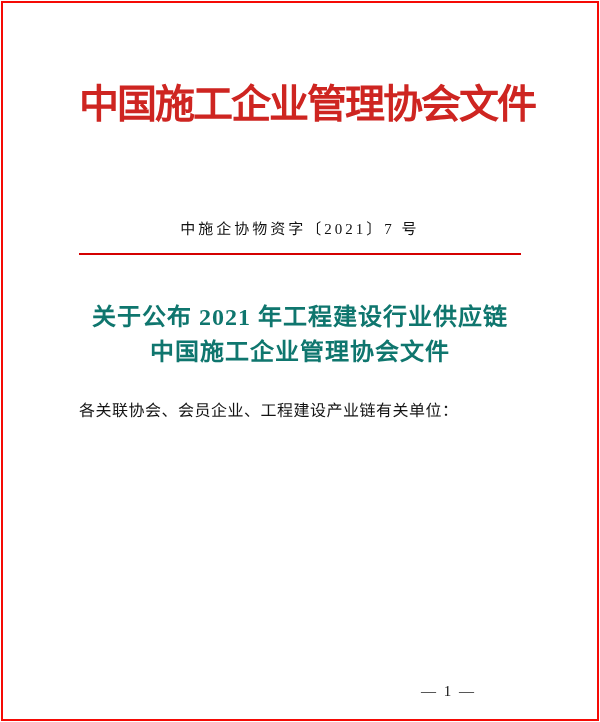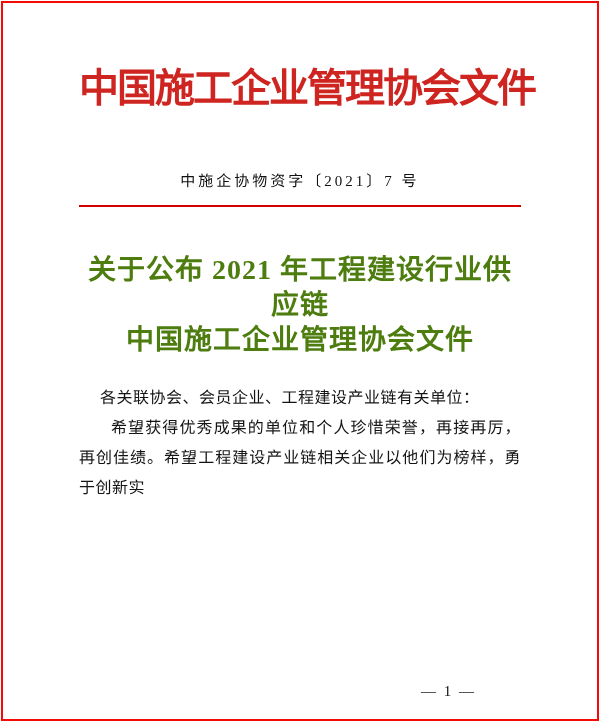--- a/index.html
+++ b/index.html
@@ -26,65 +26,64 @@
   }
   .page-border {
     position: absolute;
     inset: 1px;
     border: 2px solid var(--accent-red);
     pointer-events: none;
   }
   .content {
     position: absolute;
     left: 0; top: 0; right: 0; bottom: 0;
-    padding: 0 79px;
+    padding: 16px 79px;
   }
   .org-title {
     margin-top: 64px;
     text-align: center;
     font-size: 40px;
     line-height: 50px;
     font-weight: bold;
     letter-spacing: -2px;
     color: var(--header-red);
     white-space: nowrap;
   }
   .doc-number {
-    margin-top: 56px;
+    margin-top: 88px;
     text-align: center;
     font-size: 15px;
     line-height: 22px;
     letter-spacing: 3px;
     color: #111111;
   }
   .red-rule {
     margin-top: 13px;
     height: 2px;
     background: var(--rule-red);
   }
   .notice-title {
     margin-top: 45px;
     text-align: center;
-    font-size: 28px;
+    font-size: 24px;
     font-weight: bold;
     line-height: 35px;
     letter-spacing: 1px;
-    color: #4d7c0f;
+    color: #0f766e;
   }
   .body-text {
     margin-top: 26px;
     font-size: 16px;
     line-height: 30px;
     letter-spacing: 0.5px;
     text-align: justify;
     color: #141414;
   }
   .salutation {
     text-indent: 0;
-    margin-left: 21px;
   }
   .para {
     text-indent: 2em;
   }
   .page-number {
     position: absolute;
     bottom: 22px;
     right: 124px;
     font-size: 15px;
     letter-spacing: 2px;
@@ -106,19 +105,18 @@
 
     <div class="red-rule"></div>
 
     <div class="notice-title">
       <div>关于公布 2021 年工程建设行业供应链</div>
       <div>中国施工企业管理协会文件</div>
     </div>
 
     <div class="body-text">
       <div class="salutation">各关联协会、会员企业、工程建设产业链有关单位：</div>
-      <p class="para">希望获得优秀成果的单位和个人珍惜荣誉，再接再厉，再创佳绩。希望工程建设产业链相关企业以他们为榜样，勇于创新实</p>
     </div>
 
   </div>
 
   <div class="page-number">— 1 —</div>
 </div>
 
 </body></html>

